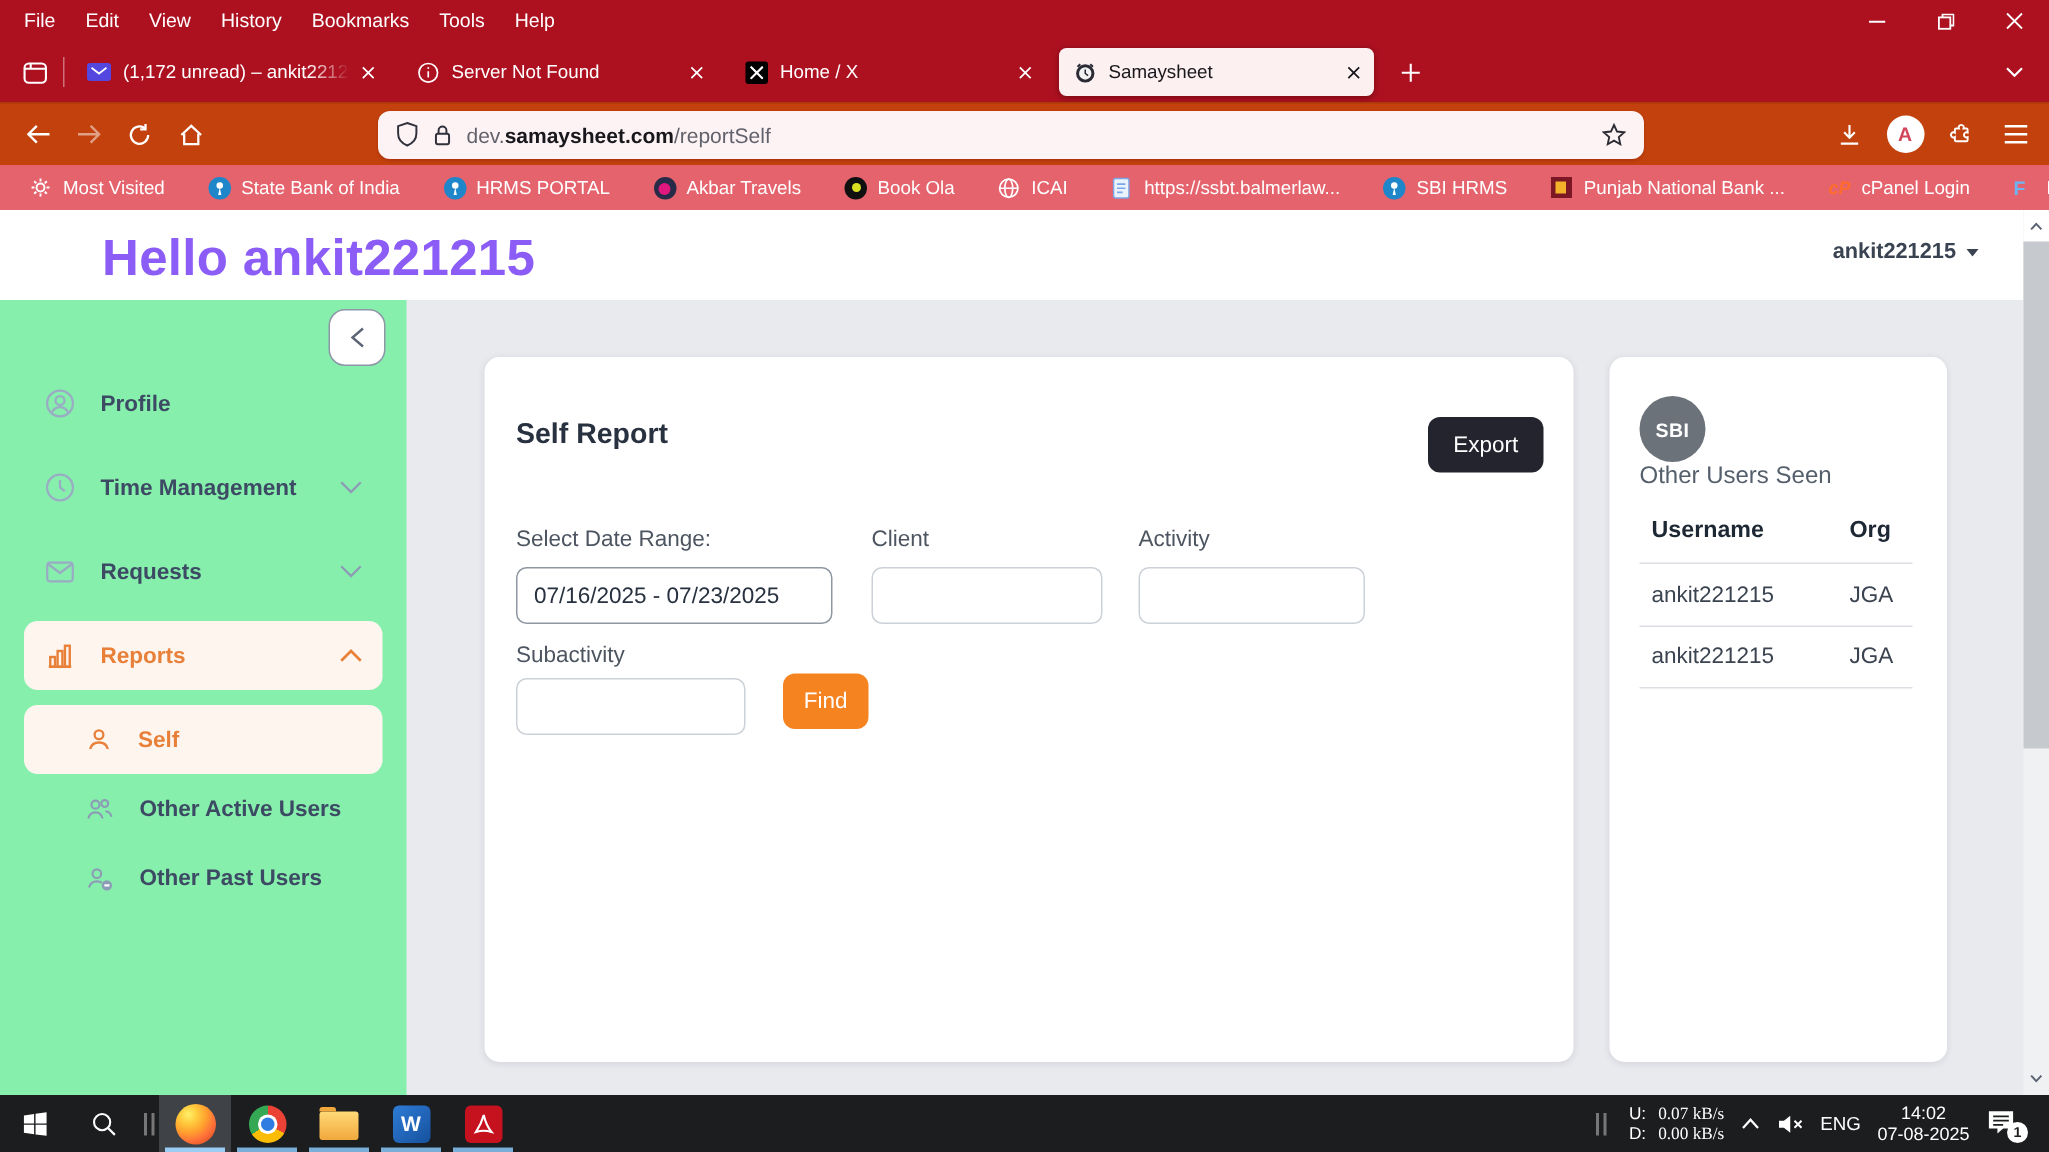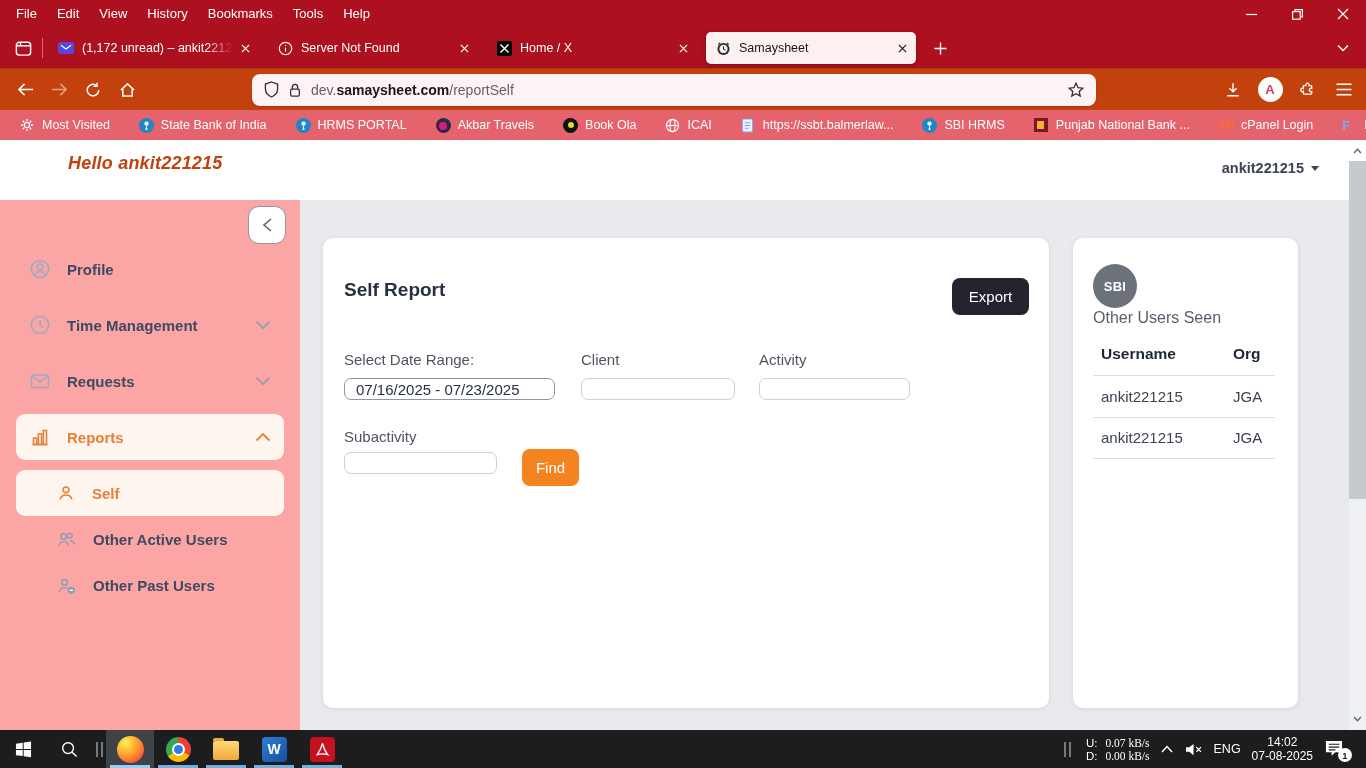--- a/index.html
+++ b/index.html
@@ -56,43 +56,43 @@
   .ola-ico { width:15px; height:15px; background:#101010; }
   .ola-dot { width:6px; height:6px; border-radius:50%; background:#d9e021; }
   .pnb-ico { width:14px; height:14px; background:#7c1726; display:flex; align-items:center; justify-content:center; }
   .pnb-in { width:7px; height:8px; background:#f3b229; }
   .cpanel-txt { color:#ff6c2c; font-weight:700; font-size:12px; font-style:italic; }
   .fastcomet-txt { color:#6db5f2; font-weight:700; font-size:13px; }
 
   
   .content { position:absolute; top:140px; left:0; width:1349px; height:590px; background:#e9eaee; overflow:hidden; }
   .page-header { position:absolute; top:0; left:0; right:0; height:60px; background:#fff; }
-  .greeting { position:absolute; left:68px; top:13px; font-size:18px; font-weight:700; color:#c2410c; letter-spacing:.2px;font-style:italic; }
+  .greeting { position:absolute; left:68px; top:13px; font-size:34px; font-weight:700; color:#8b5cf6; letter-spacing:.2px; }
   .user-menu { position:absolute; right:30px; top:20px; display:flex; align-items:center; gap:7px; font-size:14.5px; font-weight:600; color:#3a4352; }
   .caret-down { width:0; height:0; border-left:4.5px solid transparent; border-right:4.5px solid transparent; border-top:5px solid #3a4352; }
 
-  .sidebar { position:absolute; top:60px; left:0; width:300px; height:530px; background:#fca5a5; }
+  .sidebar { position:absolute; top:60px; left:0; width:271px; height:530px; background:#86efac; }
   .collapse-btn { position:absolute; top:6px; right:14px; width:38px; height:38px; background:#fff; border:1.5px solid #8d97a7; border-radius:11px; display:flex; align-items:center; justify-content:center; color:#5b6576; }
   .side-menu { position:absolute; top:46px; left:0; right:0; }
   .side-item { height:46px; margin:0 16px 10px; border-radius:9px; display:flex; align-items:center; gap:16px; padding:0 13px; font-size:15px; font-weight:700; color:#3d4a64; }
   .side-item .s-ico { color:#9aabc4; display:flex; }
   .side-item .chev { margin-left:auto; color:#8d9cb5; display:flex; }
   .side-item.orange { color:#e8803a; background:#fdf5ee; }
   .side-item.orange .s-ico, .side-item.orange .chev { color:#e8803a; }
   .sub-item { height:46px; margin:0 16px; border-radius:9px; display:flex; align-items:center; gap:16px; padding:0 13px 0 40px; font-size:15px; font-weight:700; color:#3d4a64; }
   .sub-item .s-ico { color:#8d9cb5; display:flex; }
   .sub-item.active { background:#fdf5ee; color:#e8803a; }
   .sub-item.active .s-ico { color:#e8803a; }
 
   .card { position:absolute; background:#fff; border-radius:10px; box-shadow:0 1px 5px rgba(30,40,60,.10); }
   .card-main { left:323px; top:98px; width:726px; height:470px; }
   .card-title { position:absolute; left:21px; top:41px; font-size:19px; font-weight:700; color:#28313f; }
   .export-btn { position:absolute; right:20px; top:40px; width:77px; height:37px; background:#23242e; border:none; color:#fff; font-size:15px; border-radius:8px; font-family:inherit; }
   .field-label { position:absolute; font-size:15px; color:#4d5560; }
-  .inp { position:absolute; height:22px; border:1px solid #ccd1d7; border-radius:7px; background:#fff; font-family:inherit; font-size:15px; color:#28313f; padding:0 11px; outline:none; }
+  .inp { position:absolute; height:38px; border:1px solid #ccd1d7; border-radius:7px; background:#fff; font-family:inherit; font-size:15px; color:#28313f; padding:0 11px; outline:none; }
   .inp.date { border-color:#8f98a2; }
   .find-btn { position:absolute; left:199px; top:211px; width:57px; height:37px; background:#f5831f; border:none; color:#fff; font-size:15px; border-radius:8px; font-family:inherit; }
 
   .card-users { left:1073px; top:98px; width:225px; height:470px; }
   .sbi-avatar { position:absolute; left:20px; top:26px; width:44px; height:44px; border-radius:50%; background:#6b727a; color:#fff; font-size:13px; font-weight:700; display:flex; align-items:center; justify-content:center; letter-spacing:.3px; }
   .users-title { position:absolute; left:20px; top:71px; font-size:16px; color:#555f6b; }
   .u-col-head { position:absolute; top:107px; font-size:15.5px; font-weight:700; color:#1e2734; }
   .u-cell { position:absolute; font-size:15px; color:#3a434f; }
   .u-line { position:absolute; left:20px; width:182px; height:1px; background:#dadde2; }
 

